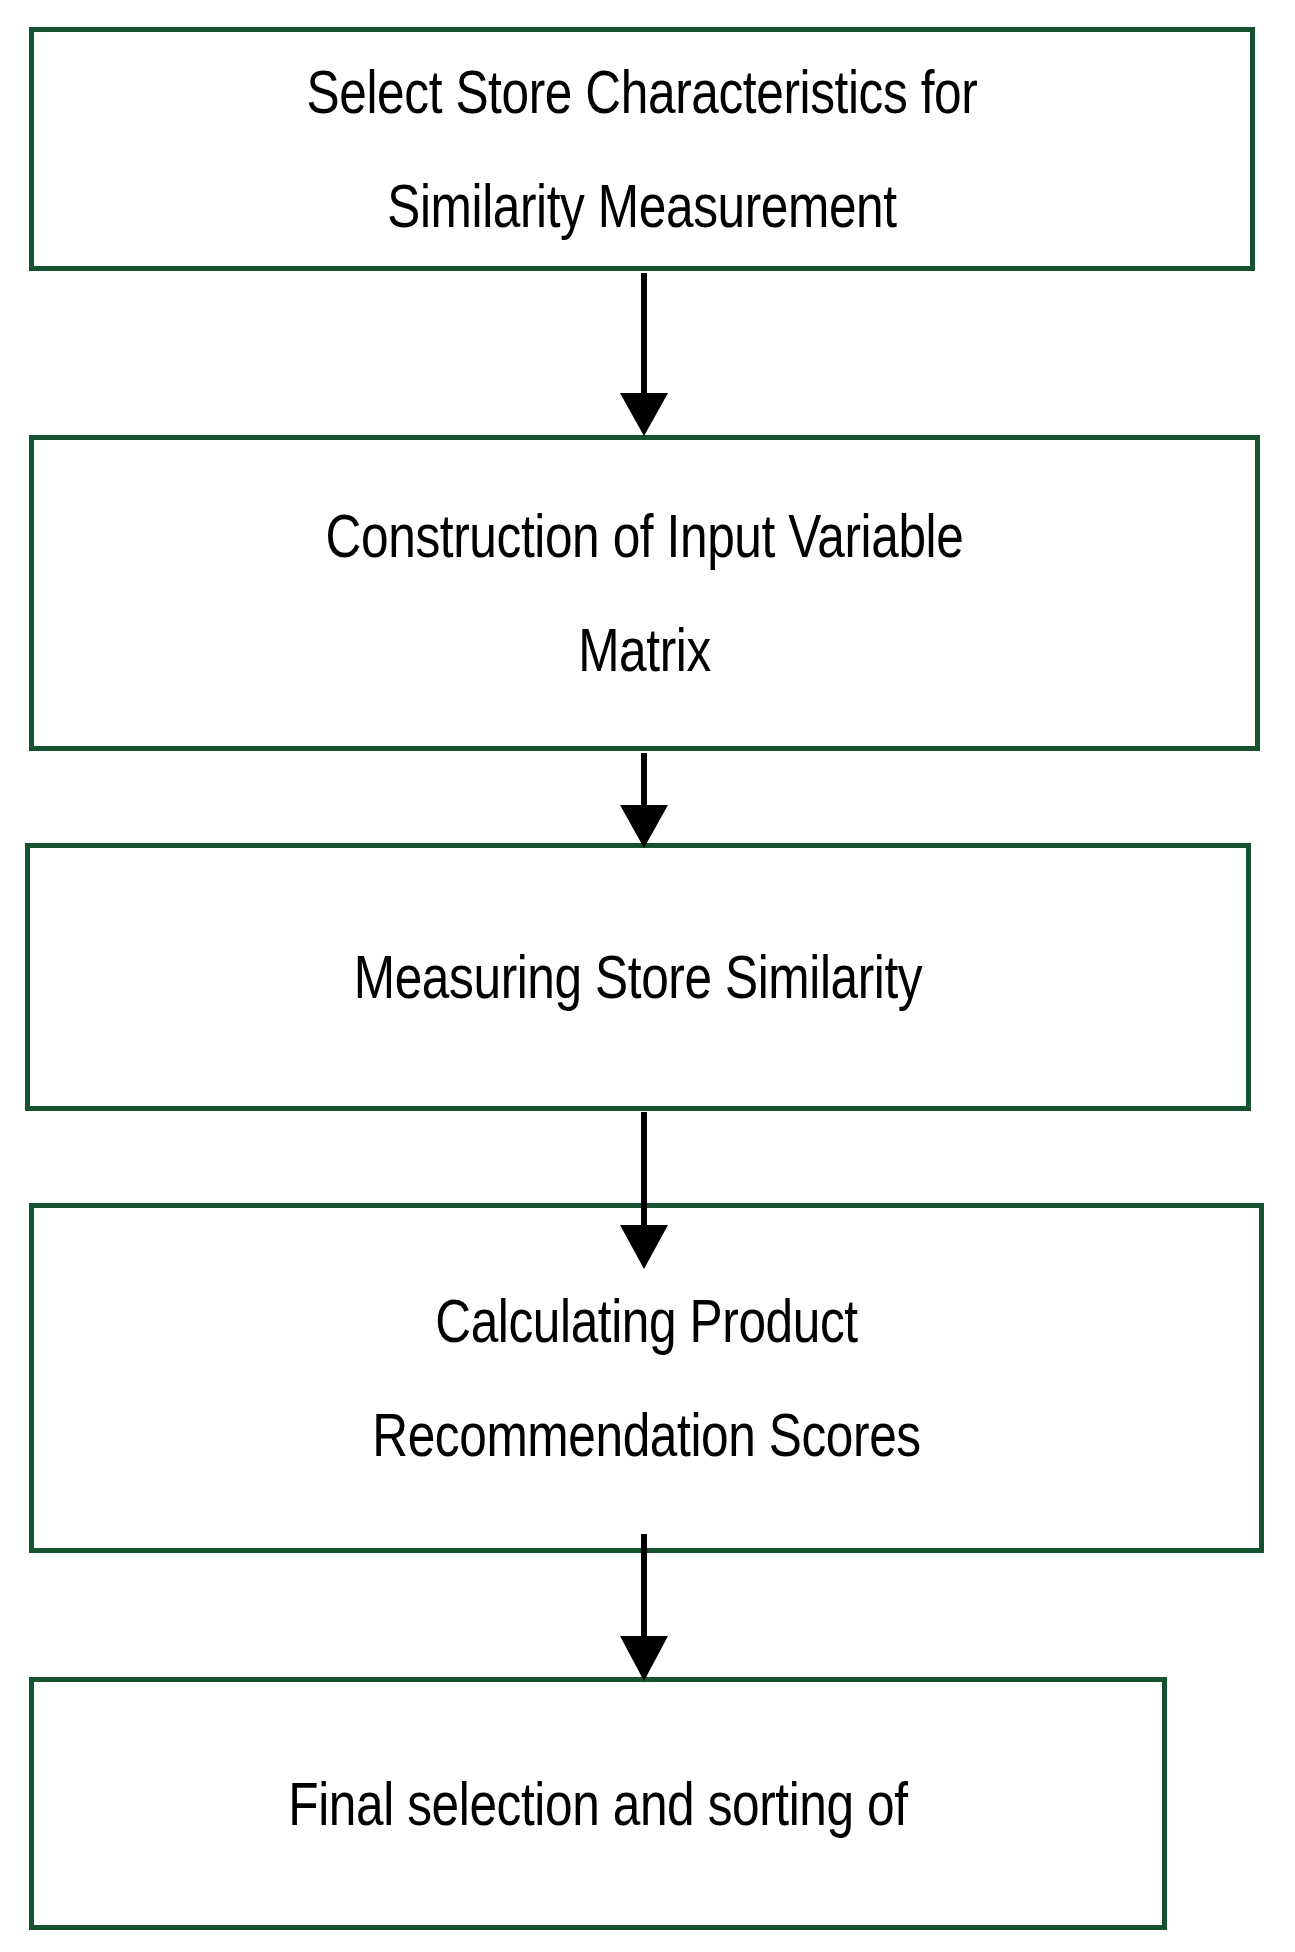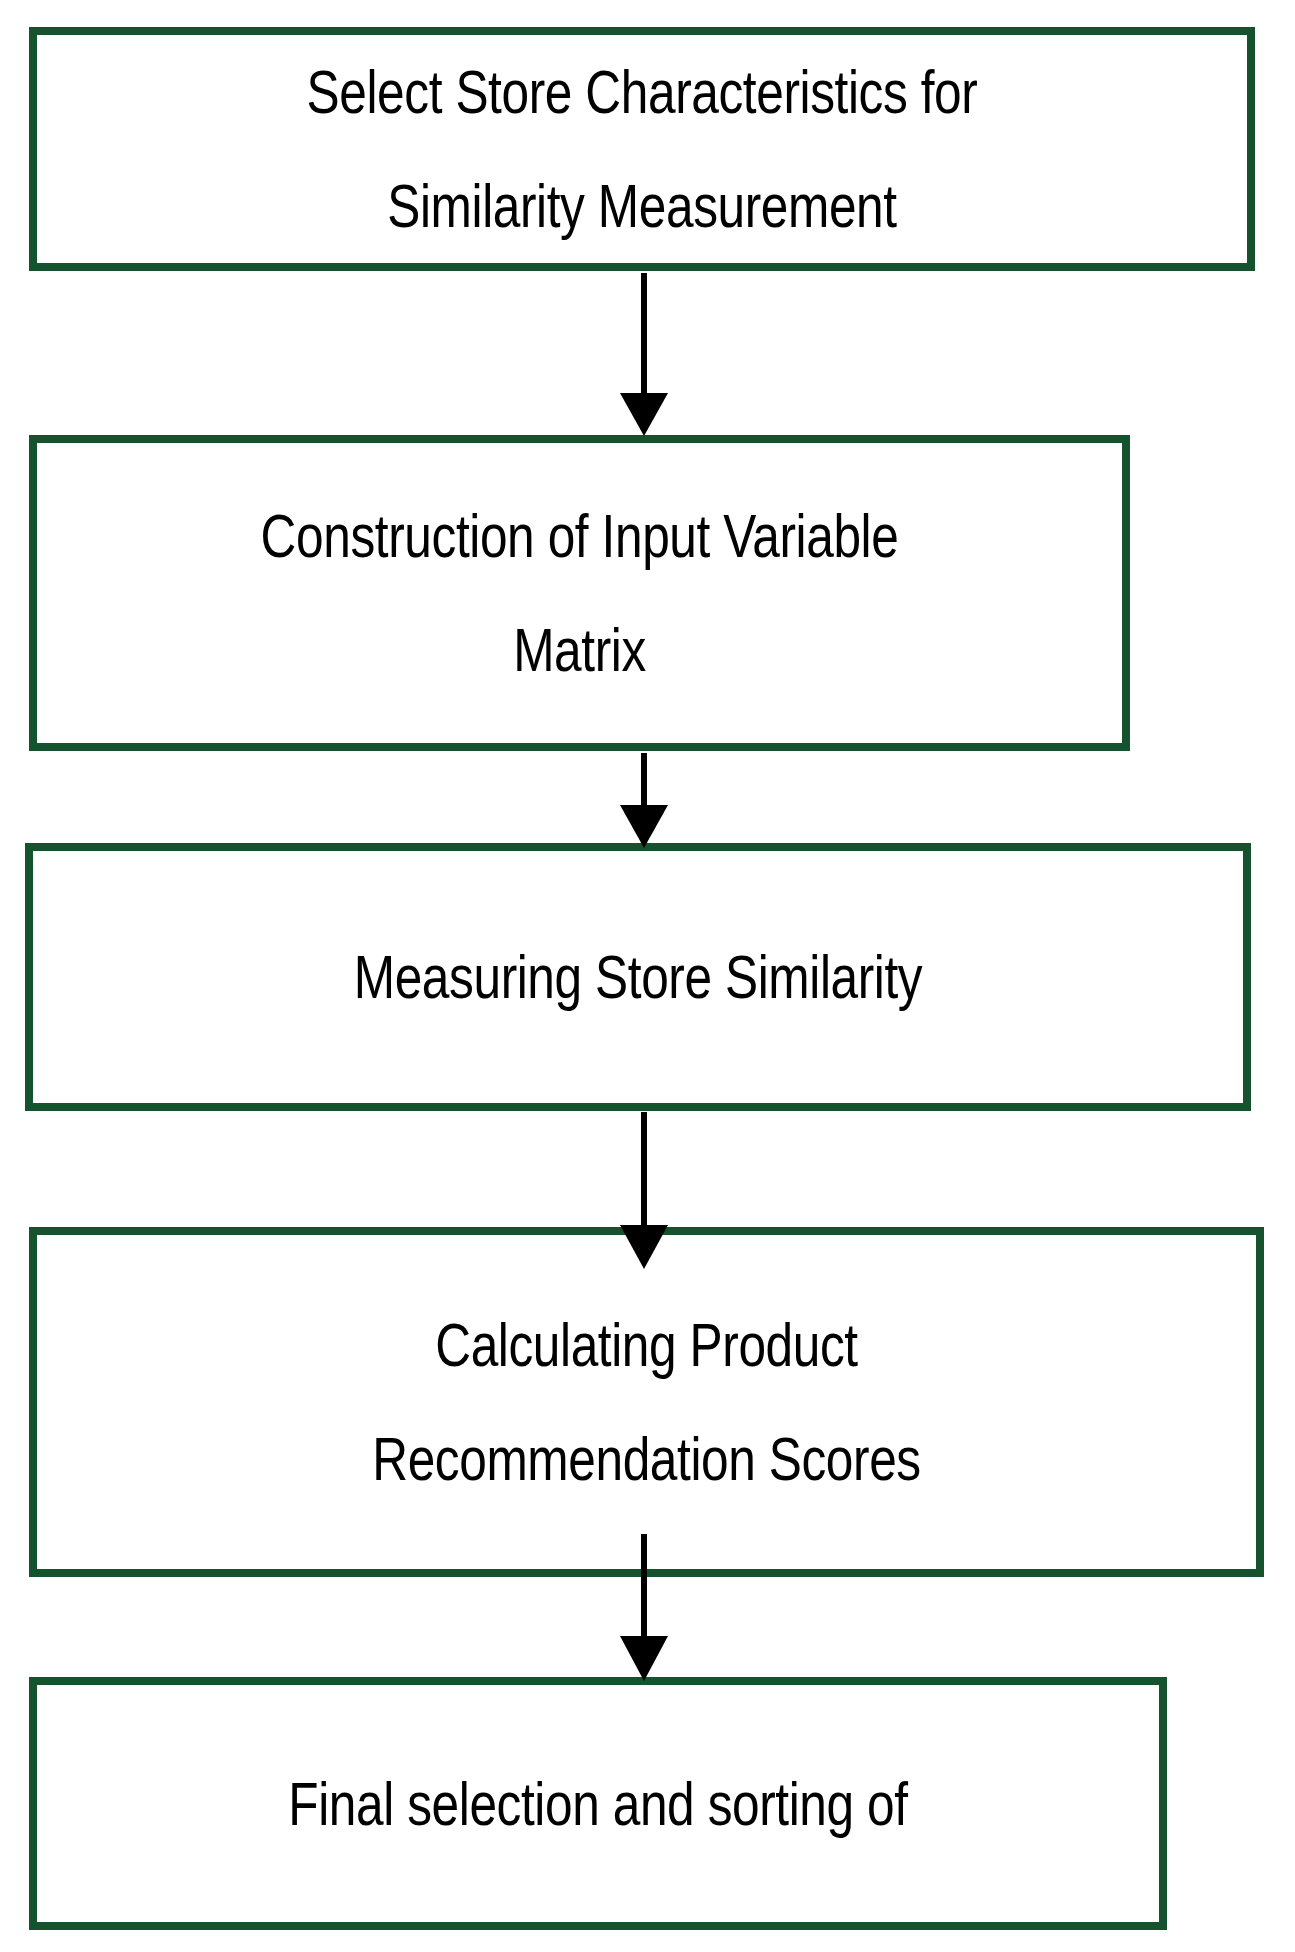--- a/index.html
+++ b/index.html
@@ -13,21 +13,21 @@
     width: 1295px;
     height: 1952px;
     background: #ffffff;
     overflow: hidden;
     font-family: "Liberation Sans", "DejaVu Sans", sans-serif;
   }
   .flow-box {
     position: absolute;
     box-sizing: border-box;
     background: #ffffff;
-    border: 8px solid #14532d;
+    border: 5px solid #14532d;
     display: flex;
     flex-direction: column;
     align-items: center;
     justify-content: center;
     z-index: 1;
   }
   .flow-box .box-line {
     display: block;
     width: 100%;
     text-align: center;
@@ -63,21 +63,21 @@
     <span class="box-line">Similarity Measurement</span>
   </div>
 
   <div class="arrow" style="left:618px; top:273px; width:52px; height:164px;">
     <svg width="52" height="164" viewBox="0 0 52 164">
       <line x1="26" y1="0" x2="26" y2="122" stroke="#000000" stroke-width="6"></line>
       <polygon points="2,120 50,120 26,163" fill="#000000"></polygon>
     </svg>
   </div>
 
-  <div class="flow-box" style="left:29px; top:435px; width:1101px; height:316px;align-items:center;">
+  <div class="flow-box" style="left:29px; top:435px; width:1231px; height:316px;align-items:center;">
     <span class="box-line">Construction of Input Variable</span>
     <span class="box-line">Matrix</span>
   </div>
 
   <div class="arrow" style="left:618px; top:753px; width:52px; height:96px;">
     <svg width="52" height="96" viewBox="0 0 52 96">
       <line x1="26" y1="0" x2="26" y2="54" stroke="#000000" stroke-width="6"></line>
       <polygon points="2,52 50,52 26,95" fill="#000000"></polygon>
     </svg>
   </div>
@@ -86,21 +86,21 @@
     <span class="box-line">Measuring Store Similarity</span>
   </div>
 
   <div class="arrow" style="left:618px; top:1112px; width:52px; height:158px;">
     <svg width="52" height="158" viewBox="0 0 52 158">
       <line x1="26" y1="0" x2="26" y2="115" stroke="#000000" stroke-width="6"></line>
       <polygon points="2,113 50,113 26,157" fill="#000000"></polygon>
     </svg>
   </div>
 
-  <div class="flow-box" style="left:29px; top:1203px; width:1235px; height:350px;margin-top:24px;">
+  <div class="flow-box" style="left:29px; top:1203px; width:1235px; height:350px;">
     <span class="box-line">Calculating Product</span>
     <span class="box-line">Recommendation Scores</span>
   </div>
 
   <div class="arrow" style="left:618px; top:1534px; width:52px; height:148px;">
     <svg width="52" height="148" viewBox="0 0 52 148">
       <line x1="26" y1="0" x2="26" y2="104" stroke="#000000" stroke-width="6"></line>
       <polygon points="2,102 50,102 26,147" fill="#000000"></polygon>
     </svg>
   </div>

